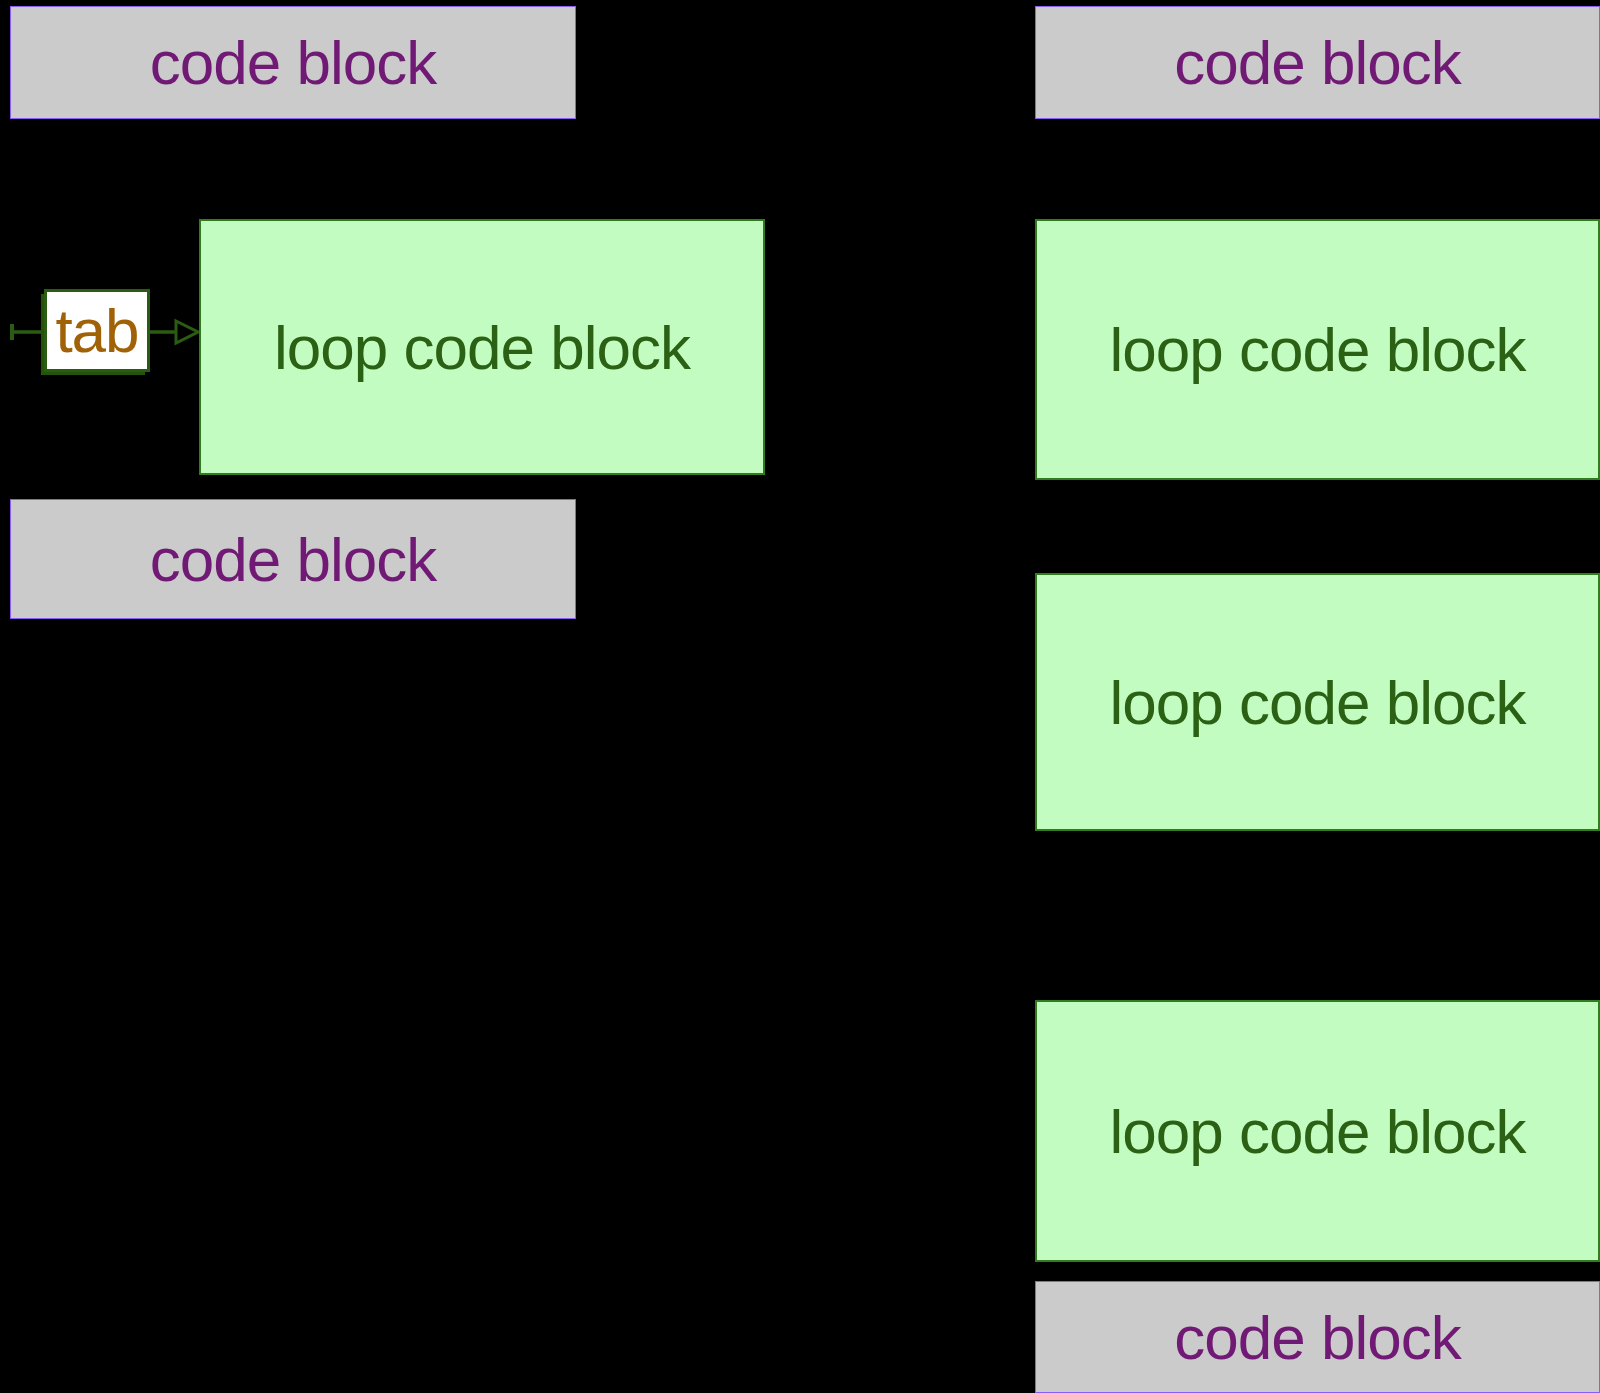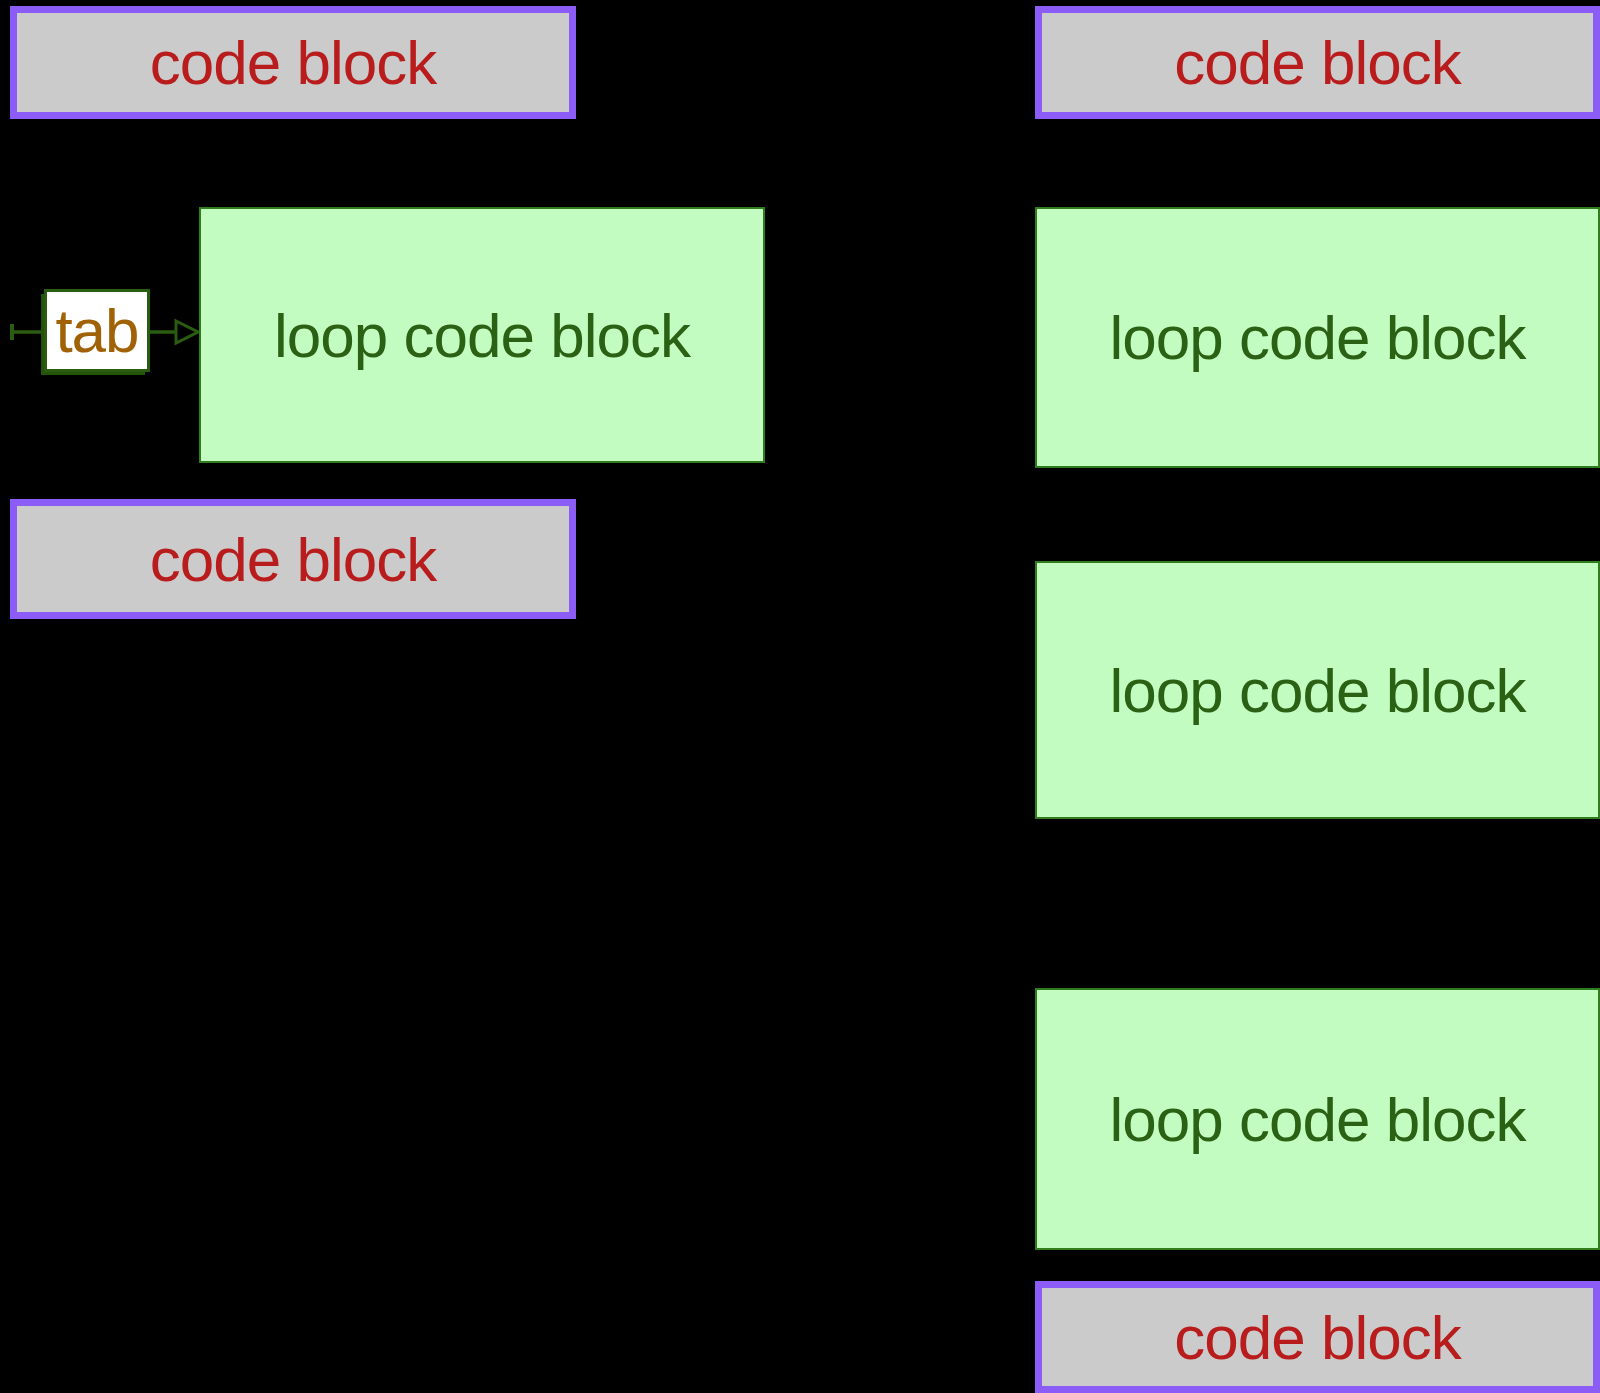--- a/index.html
+++ b/index.html
@@ -21,27 +21,28 @@
     display: flex;
     align-items: center;
     justify-content: center;
     font-size: 62px;
     font-weight: 300;
     letter-spacing: -1px;
     white-space: nowrap;
   }
   .gray-box {
     background: #cbcbcb;
-    border: 7px solid #8b5cf6;
-    color: #b91c1c;
+    border: 1px solid #8b5cf6;
+    color: #701a75;
   }
   .green-box {
     background: #c3fcc0;
     border: 2px solid #2f7d1c;
     color: #2b6114;
+    margin-top: 12px;
   }
   
   .lg1 { left: 10px;  top: 6px;    width: 566px; height: 113px; }
   .lgr { left: 199px; top: 207px;  width: 566px; height: 256px; }
   .lg2 { left: 10px;  top: 499px;  width: 566px; height: 120px; }
   
   .rg1 { left: 1035px; top: 6px;    width: 565px; height: 113px; }
   .rl1 { left: 1035px; top: 207px;  width: 565px; height: 261px; }
   .rl2 { left: 1035px; top: 561px;  width: 565px; height: 258px; }
   .rl3 { left: 1035px; top: 988px;  width: 565px; height: 262px; }

